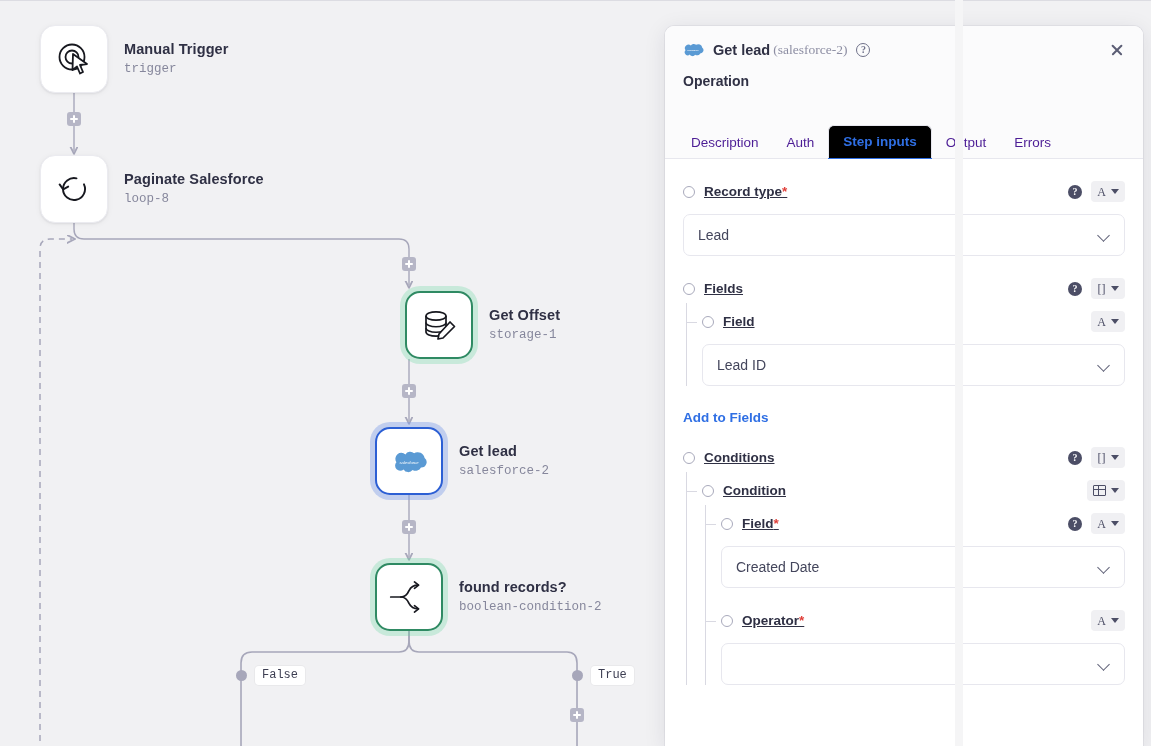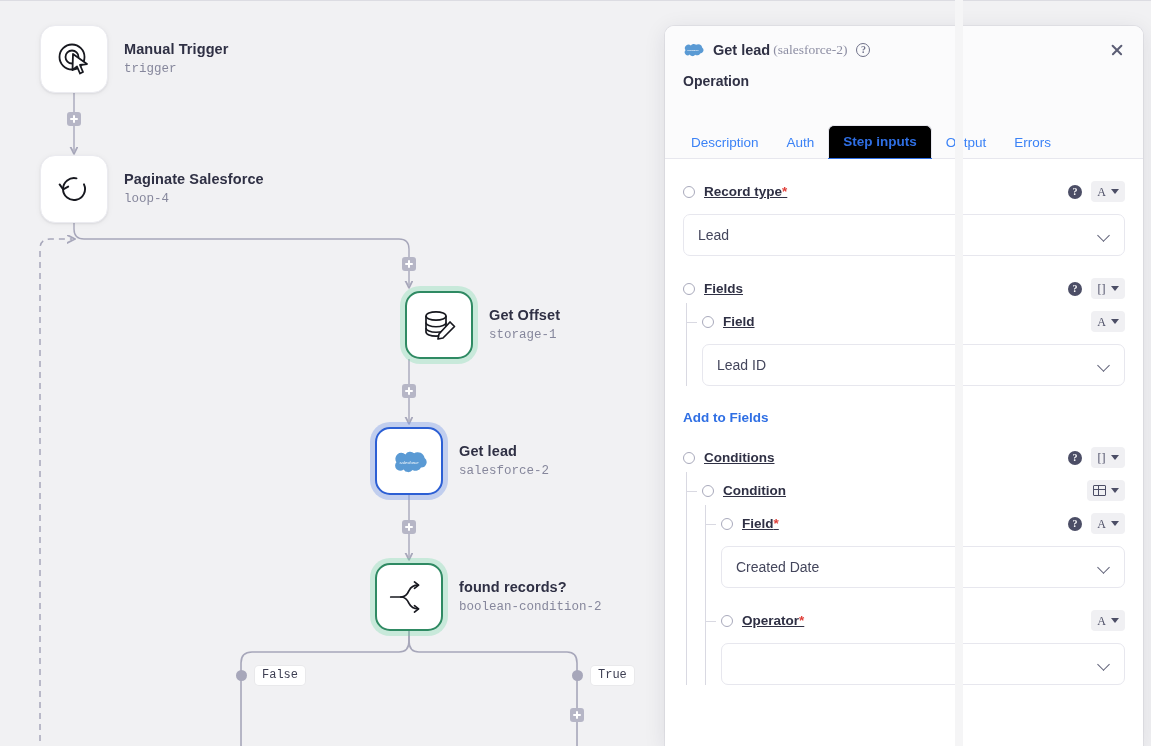--- a/index.html
+++ b/index.html
@@ -95,21 +95,21 @@
     content: ""; position: absolute; left: 0; top: 1px; width: 8px; height: 8px;
     border-right: 1.6px solid #5c5e75; border-bottom: 1.6px solid #5c5e75;
     transform: rotate(45deg);
   }
 
   .p-tabs {
     background: #fbfbfc; display: flex; align-items: flex-end; padding: 0 12px;
     border-bottom: 1px solid #e7e7ee; flex: 0 0 auto; height: 44px;
   }
   .tab {
-    font-size: 13.5px; color: #3b82f6; padding: 0 14px; height: 33px; line-height: 33px;
+    font-size: 13.5px; color: #4c1d95; padding: 0 14px; height: 33px; line-height: 33px;
     cursor: pointer; position: relative; border-radius: 6px 6px 0 0;
     margin-bottom: -1px; white-space: nowrap;
   }
   .tab.active {
     color: #2f6fe4; font-weight: 700; background: #000000;
     border: 1px solid #e7e7ee; border-bottom: none; height: 34px; line-height: 32px;
   }
   .tab.active::after {
     content: ""; position: absolute; left: -1px; right: -1px; bottom: -1px;
     height: 2.5px; background: #2f6fe4;
@@ -222,21 +222,21 @@
 
     <div class="node" style="left:40px; top:154px;">
       <div class="node-box">
         <svg width="38" height="38" viewBox="0 0 38 38">
           <path d="M8,19 a11,11 0 1 1 4.2,8.6" fill="none" stroke="#17181f" stroke-width="1.9" stroke-linecap="round" transform="rotate(155 19 19)"></path>
           <path d="M4.6,14.4 L8.2,19.4 L13.2,16.6" fill="none" stroke="#17181f" stroke-width="1.9" stroke-linecap="round" stroke-linejoin="round"></path>
         </svg>
       </div>
       <div class="node-txt">
         <div class="node-title">Paginate Salesforce</div>
-        <div class="node-sub">loop-4</div>
+        <div class="node-sub">loop-8</div>
       </div>
     </div>
 
     <div class="plus" style="left:402px; top:256px;"></div>
 
     <div class="node" style="left:375px; top:290px;padding-left:30px;">
       <div class="node-box green">
         <svg width="40" height="40" viewBox="0 0 40 40">
           <ellipse cx="17" cy="11" rx="10" ry="4.2" fill="none" stroke="#17181f" stroke-width="1.7"></ellipse>
           <path d="M7,11 L7,27 a10,4.2 0 0 0 20,0 L27,11" fill="none" stroke="#17181f" stroke-width="1.7"></path>

